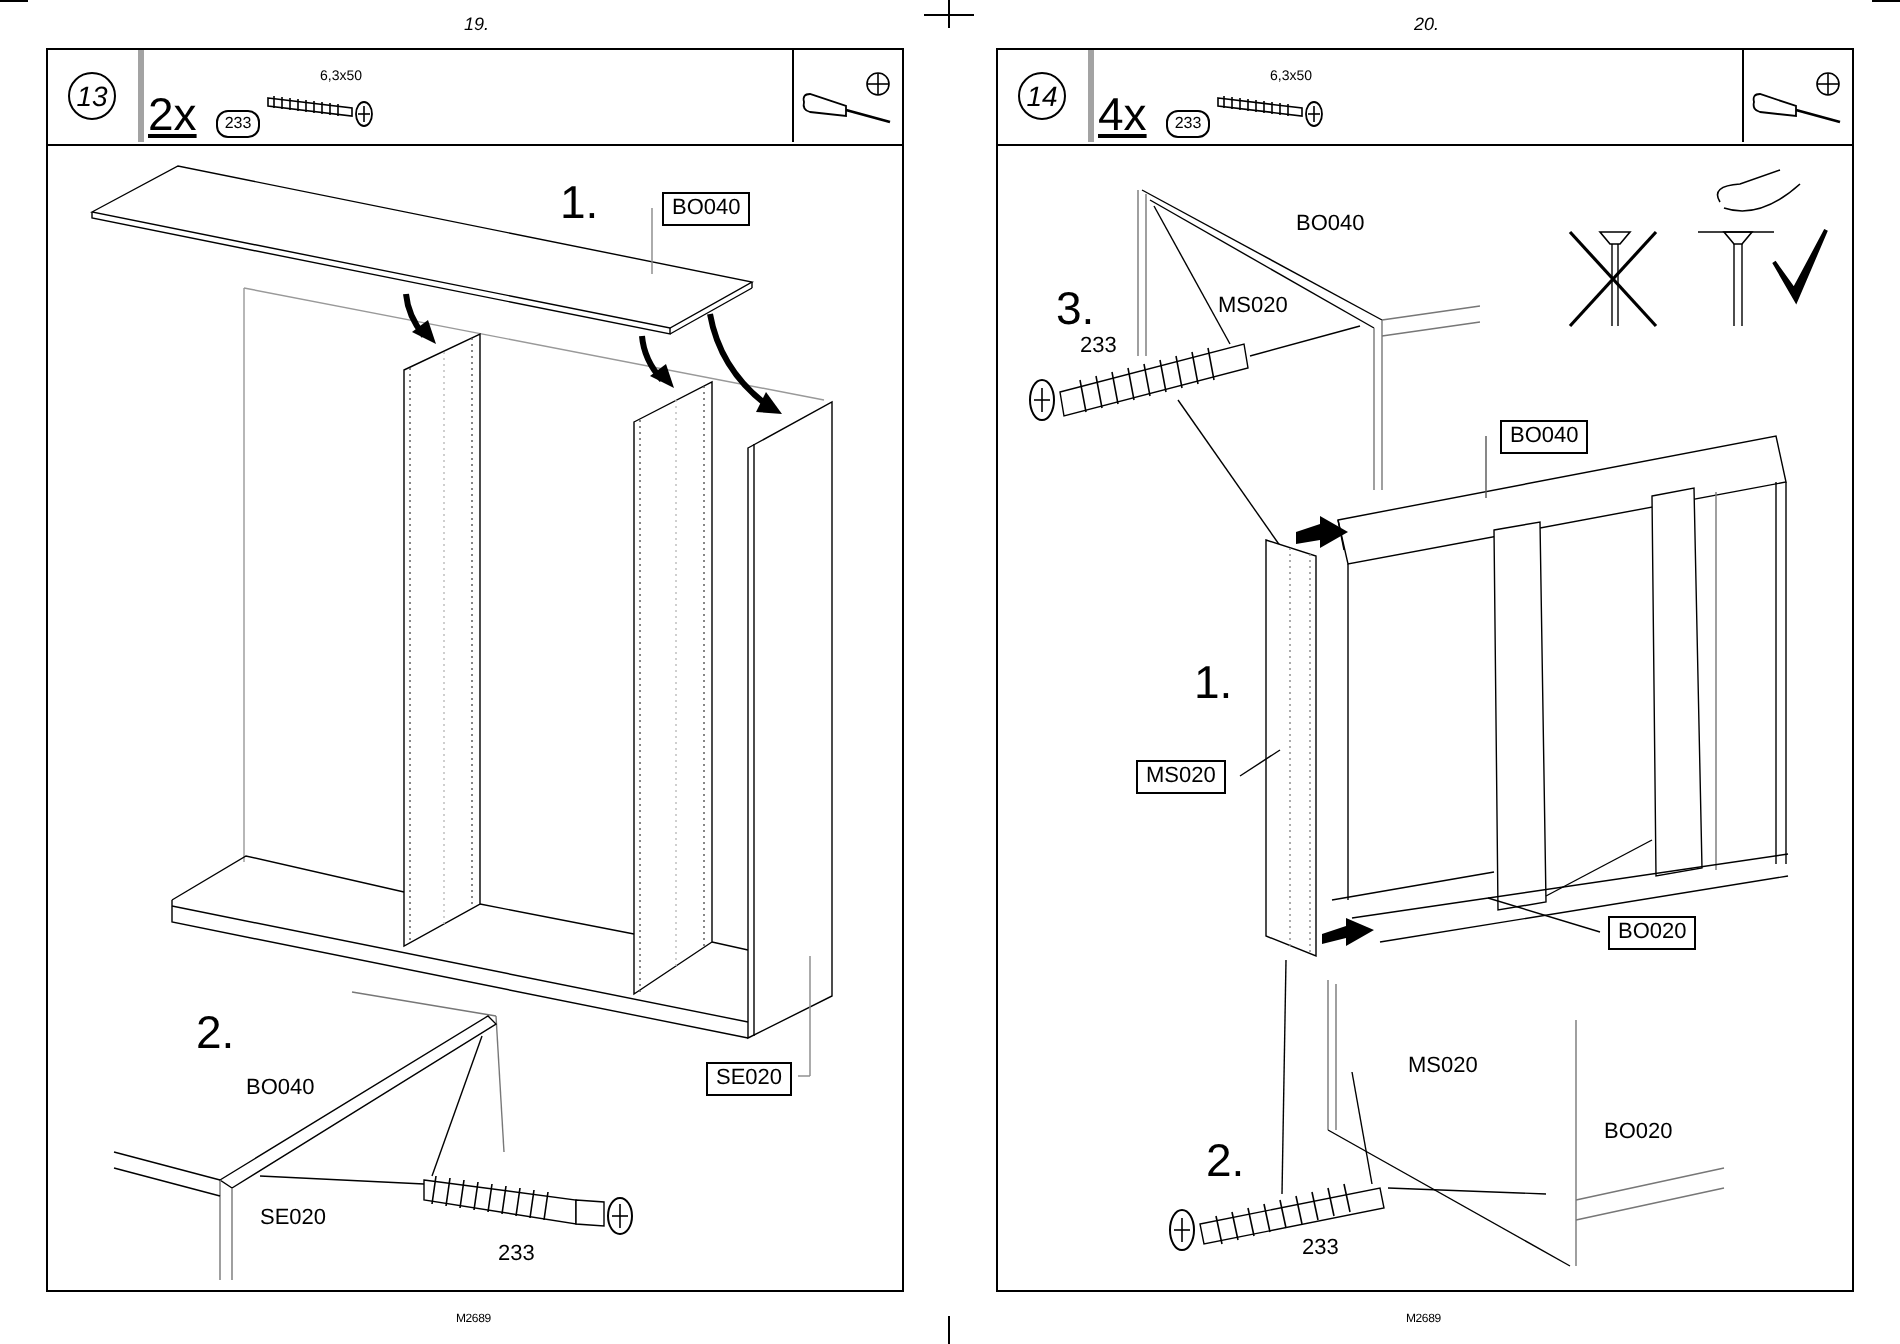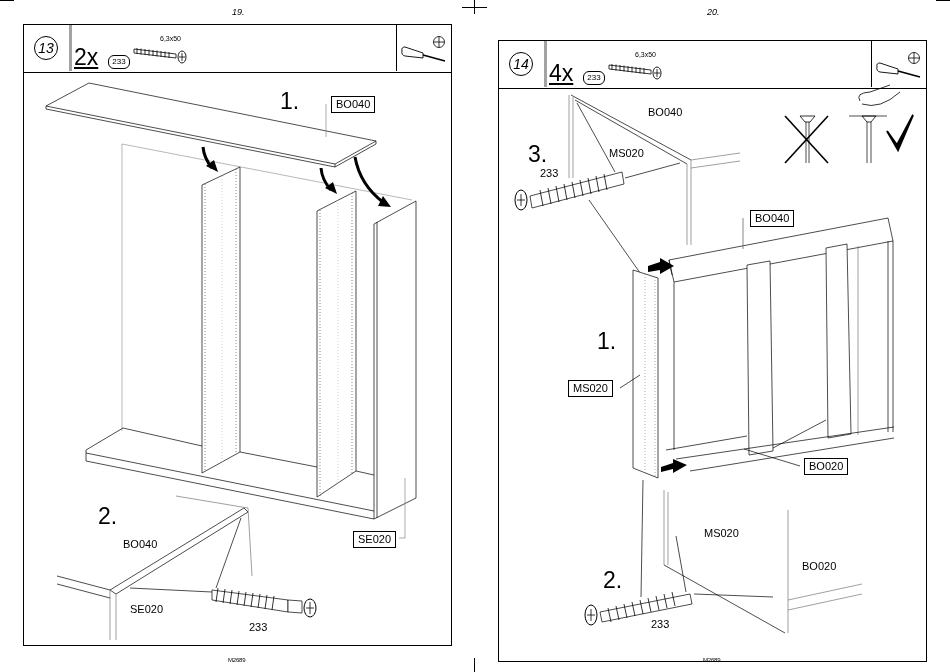--- a/index.html
+++ b/index.html
@@ -153,21 +153,21 @@
   <div class="label-box" style="left:353px;top:531px;">SE020</div>
   <div class="stepn" style="left:98px;top:503px;">2.</div>
   <div class="label" style="left:123px;top:538px;">BO040</div>
   <div class="label" style="left:130px;top:603px;">SE020</div>
   <div class="num" style="left:249px;top:621px;">233</div>
   <div class="footer-code" style="left:228px;">M2689</div>
 </div>
 
 <div>
   <div class="page-num" style="left:707px;">20.</div>
-  <div class="frame" style="left:498px;top:40px;width:429px;height:622px;">
+  <div class="frame" style="left:498px;top:24px;width:429px;height:622px;">
     <div class="hdr">
       <div class="c1">
         <div class="step-circle">14</div>
       </div>
       <div class="qty">4x</div>
       <div class="part-oval">233</div>
       <div class="screw-size">6,3x50</div>
       <svg class="hdr-screw" width="62" height="22" viewBox="0 0 62 22">
         <path d="M2 6 L44 11 L44 15 L2 10 Z" fill="#fff" stroke="#000" stroke-width="0.8"></path>
         <g stroke="#000" stroke-width="0.8">

